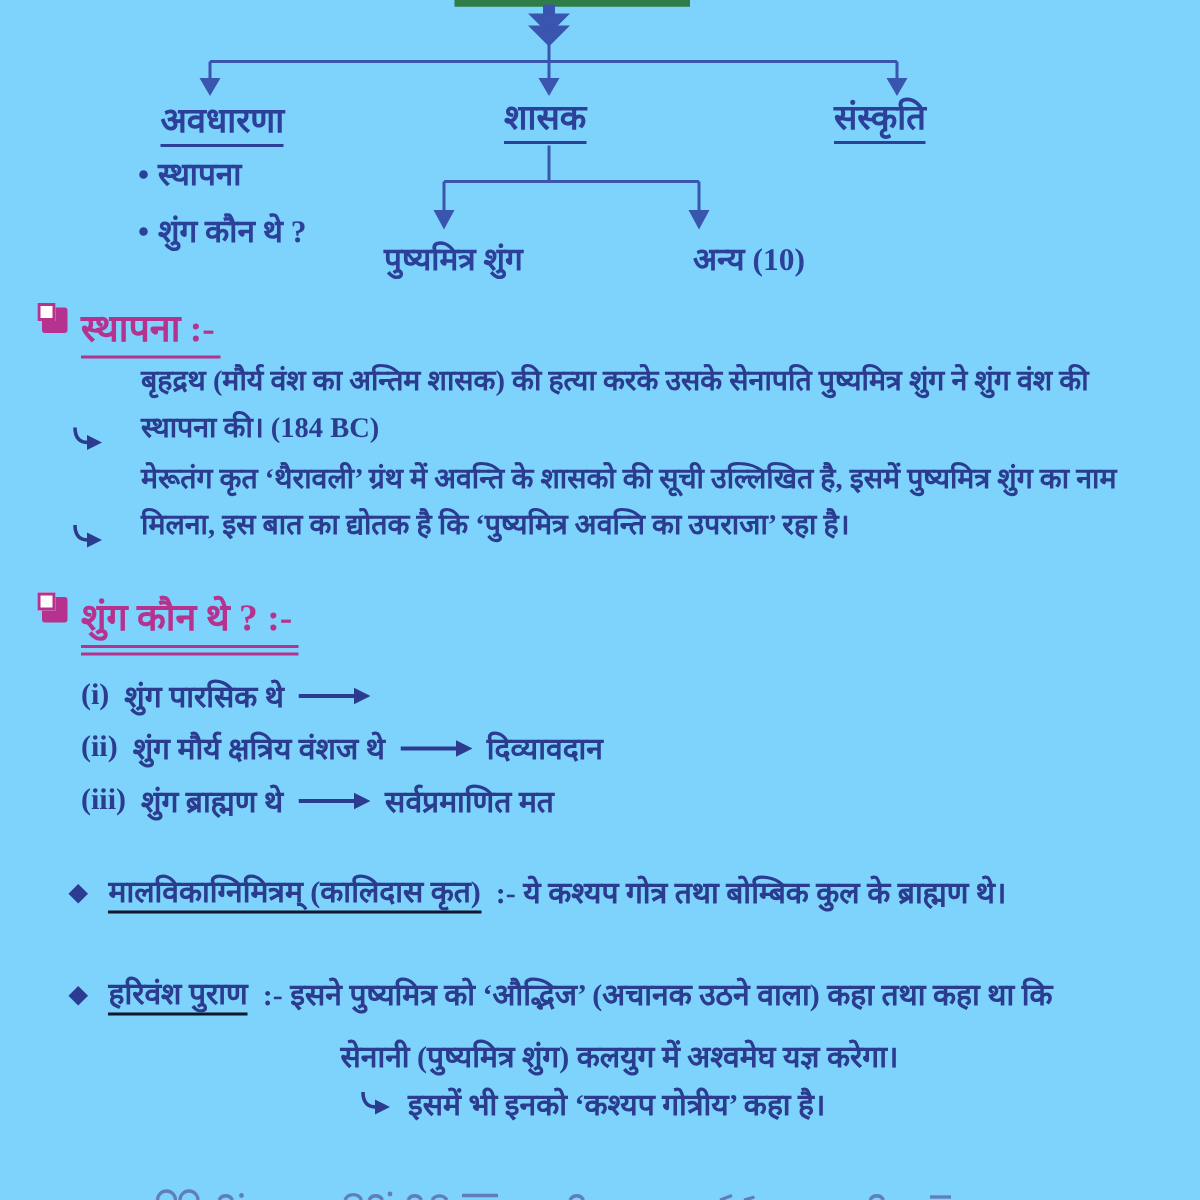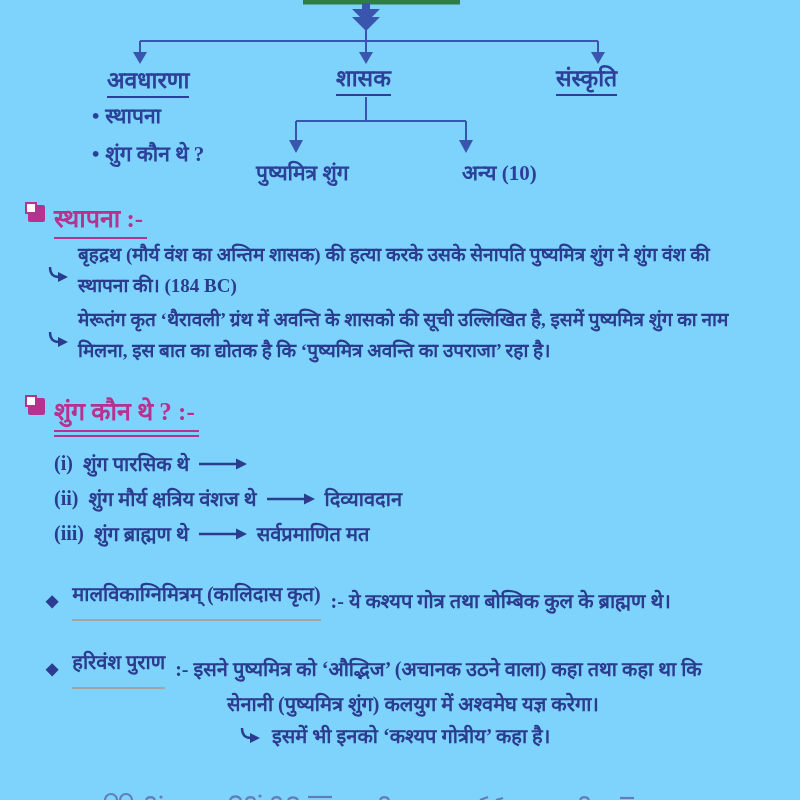--- a/index.html
+++ b/index.html
@@ -48,33 +48,33 @@
     width:17px;height:17px;margin-top:5px;
     background:#b5338f;border-radius:2px;
     position:relative;flex:0 0 auto;
   }
   .cube::before{
     content:"";position:absolute;left:-3px;top:-3px;
     width:8px;height:8px;background:#fdfdfc;border:2px solid #b5338f;
   }
   
   .pt{
-    display:flex;gap:8px;align-items:center;
+    display:flex;gap:24px;align-items:flex-end;
     color:#2b3c8f;font-weight:bold;
     font-size:19px;line-height:31px;
   }
   .pt .hook{flex:0 0 auto;margin-top:8px;}
   .claim-row{
     display:flex;align-items:center;gap:10px;
     color:#2b3c8f;font-weight:bold;font-size:20px;
     white-space:nowrap;
   }
   .book-title{
-    border-bottom:2px solid #a3a3a3;
-    padding-bottom:12px;
+    border-bottom:2px solid #0f172a;
+    padding-bottom:0;
   }
   .diamond{color:#2c3c92;font-size:16px;margin-right:4px;}
   .line-text{
     color:#2b3c8f;font-weight:bold;font-size:20px;white-space:nowrap;margin-left:19px;
   }
   .clip-strip{
     position:absolute;left:60px;top:786px;width:700px;height:14px;
     overflow:hidden;
   }
 </style>

